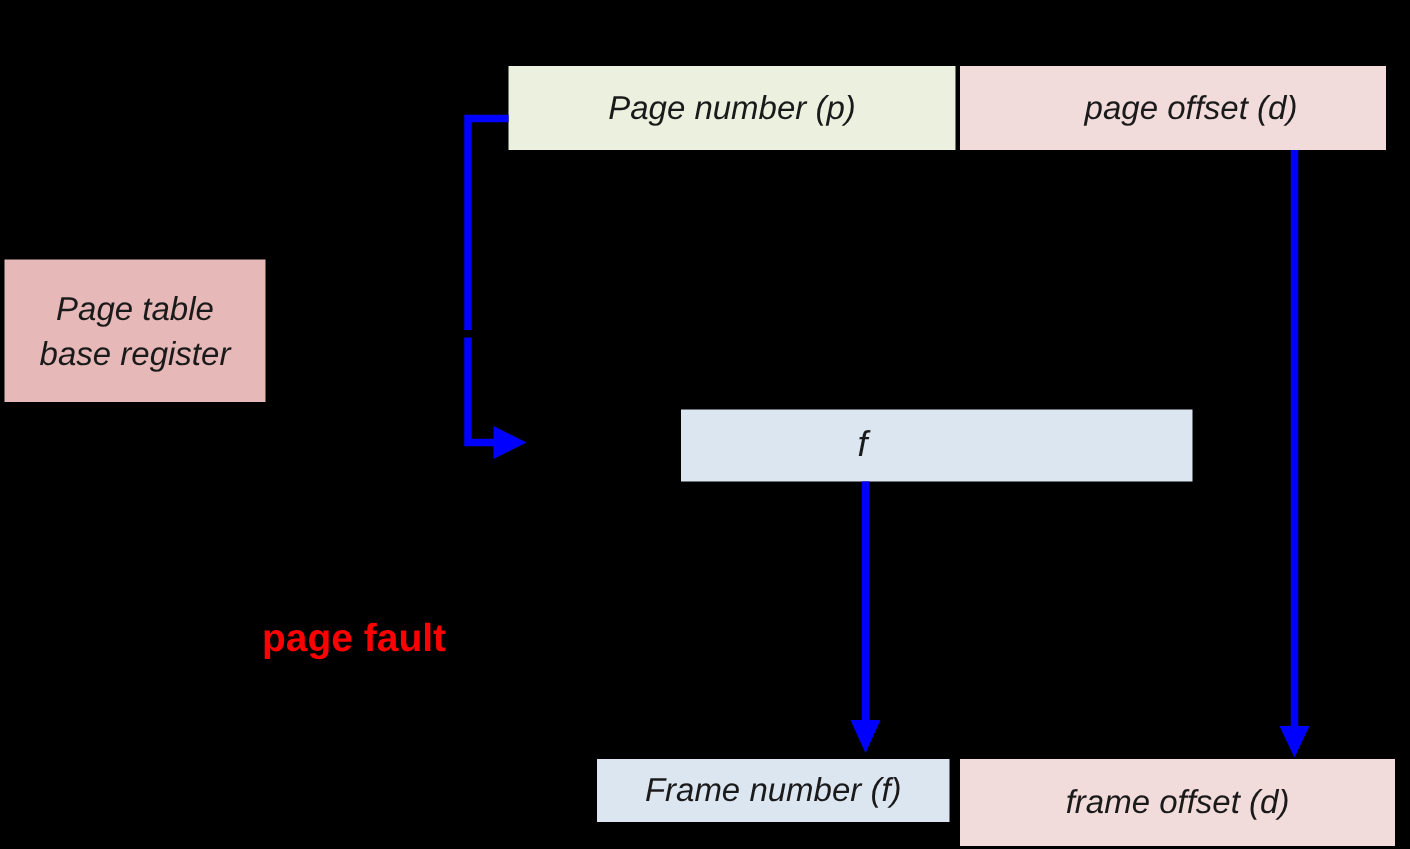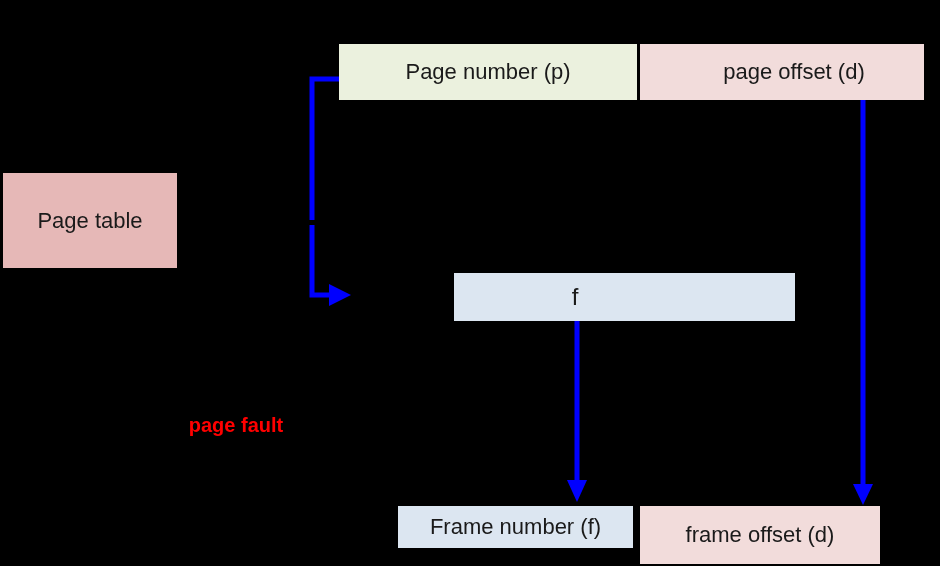--- a/index.html
+++ b/index.html
@@ -17,45 +17,46 @@
   }
   .box {
     position: absolute;
     display: flex;
     align-items: center;
     justify-content: center;
     color: #1a1a1a;
     font-size: 22px;
     line-height: 1.1;
     box-sizing: border-box;
+    font-style: italic;
   }
   .box-page-number   { left: 339px; top: 44px;  width: 298px; height: 56px; background: #ebf1de; }
   .box-page-offset   { left: 640px; top: 44px;  width: 284px; height: 56px; background: #f2dcdb; padding-left: 24px; }
   .box-ptbr          { left: 3px;   top: 173px; width: 174px; height: 95px; background: #e6b8b7;
                        flex-direction: column; font-size: 22px; line-height: 30px; text-align: center; }
   .box-f             { left: 454px; top: 273px; width: 341px; height: 48px; background: #dce6f1; font-size: 24px; }
   .box-frame-number  { left: 398px; top: 506px; width: 235px; height: 42px; background: #dce6f1; }
-  .box-frame-offset  { left: 640px; top: 506px; width: 240px; height: 58px; background: #f2dcdb; }
+  .box-frame-offset  { left: 640px; top: 506px; width: 290px; height: 58px; background: #f2dcdb; }
   .f-label {
     position: absolute;
     left: 35.5%;
     top: 50%;
     transform: translate(-50%, -50%);
   }
   .page-fault-label {
     position: absolute;
     left: 170px;
     top: 410px;
     width: 132px;
     height: 30px;
     display: flex;
     align-items: center;
     justify-content: center;
     color: #ff0000;
-    font-size: 20px;
+    font-size: 26px;
     font-weight: bold;
   }
   svg.connectors {
     position: absolute;
     left: 0; top: 0;
     width: 940px;
     height: 566px;
     pointer-events: none;
   }
 </style>
@@ -67,20 +68,21 @@
   <div class="box box-page-number" style="background-color: rgb(235, 241, 222);">
     <span>Page number (p)</span>
   </div>
 
   <div class="box box-page-offset" style="background-color: rgb(242, 220, 219);">
     <span>page offset (d)</span>
   </div>
 
   <div class="box box-ptbr" style="background-color: rgb(230, 184, 183);">
     <span>Page table</span>
+    <span>base register</span>
   </div>
 
   <div class="box box-f" style="background-color: rgb(220, 230, 241);">
     <span class="f-label">f</span>
   </div>
 
   <div class="page-fault-label" style="color: rgb(255, 0, 0);">
     <span>page fault</span>
   </div>
 

